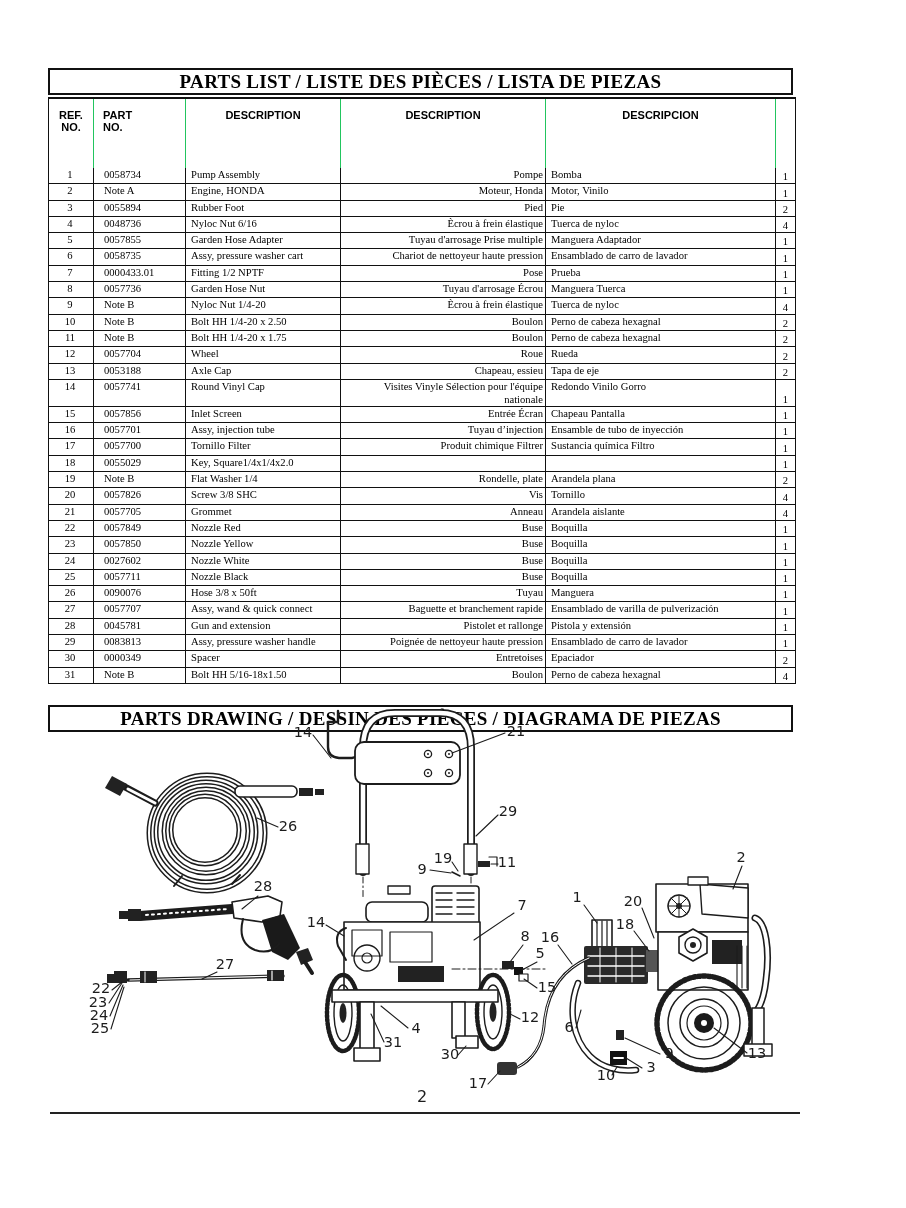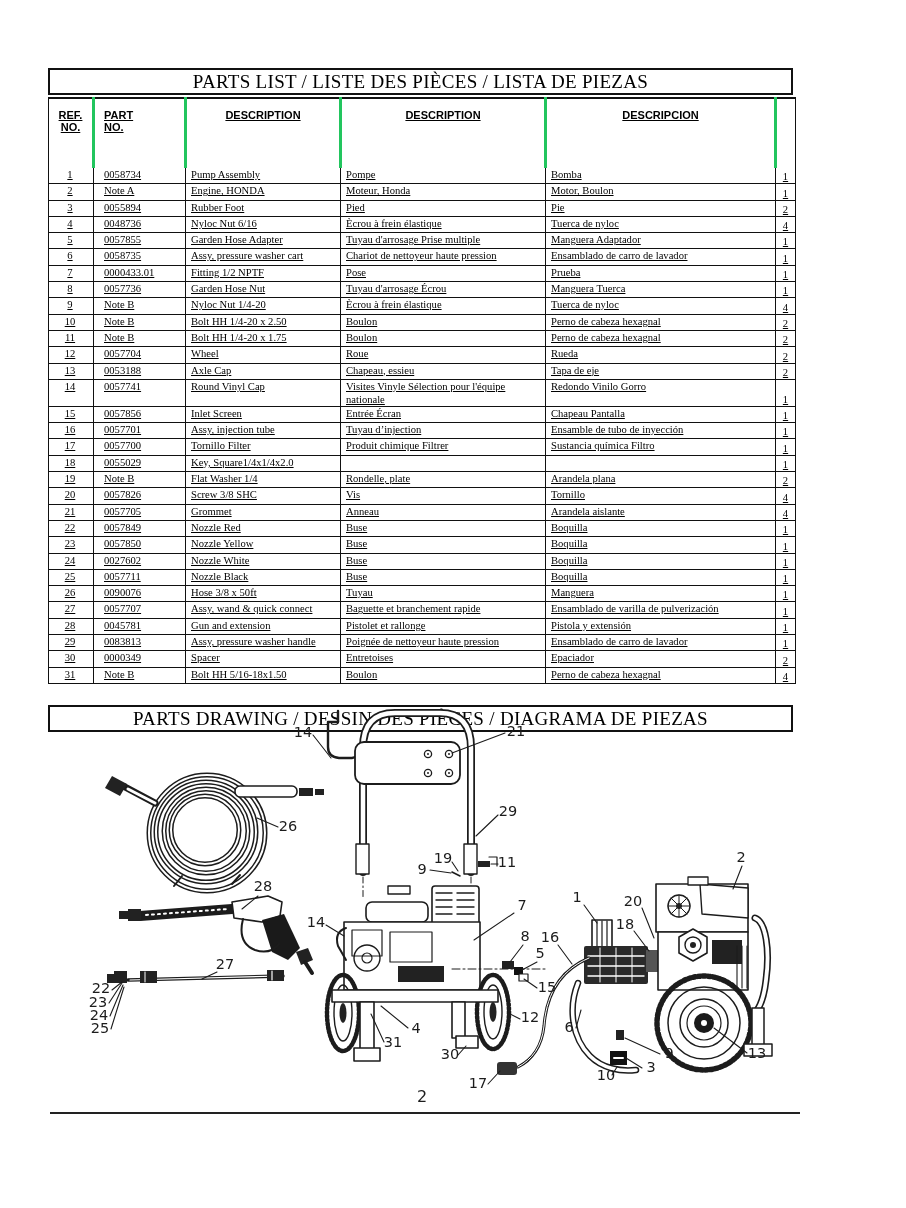--- a/index.html
+++ b/index.html
@@ -1,39 +1,39 @@
 <!DOCTYPE html>
 <html><head>
 <meta charset="utf-8">
 <style>
   html,body{margin:0;padding:0;}
   body{width:906px;height:1208px;background:#ffffff;position:relative;
        font-family:"Liberation Serif", serif;color:#000;}
   .title-box{position:absolute;left:48px;width:745px;height:27px;
        border:2px solid #111;box-sizing:border-box;text-align:center;
-       font-family:"Liberation Serif", serif;font-weight:normal;font-size:19px;
+       font-family:"Liberation Serif", serif;font-weight:bold;font-size:19px;
        line-height:24px;letter-spacing:.3px;background:#fff;}
   #title1{top:68px;}
   #title2{top:705px;}
   #parts-table{position:absolute;left:48px;top:97px;width:747px;
        border-collapse:collapse;table-layout:fixed;
        border-top:2px solid #111;border-left:1.5px solid #111;border-right:1px solid #111;
-       border-bottom:1.5px solid #111;text-decoration:underline;}
+       border-bottom:1.5px solid #111;}
   #parts-table col.c1{width:45px;} #parts-table col.c2{width:92px;}
   #parts-table col.c3{width:155px;} #parts-table col.c4{width:205px;}
   #parts-table col.c5{width:230px;} #parts-table col.c6{width:20px;}
-  #parts-table th{border-left:3px solid #22c55e;vertical-align:top;padding-top:10px;
+  #parts-table th{border-left:1px solid #22c55e;vertical-align:top;padding-top:10px;
        font-family:"Liberation Sans", sans-serif;font-weight:bold;font-size:11px;
        white-space:pre-line;height:58px;text-align:center;}
   #parts-table th:first-child{border-left:none;}
   #parts-table th.al{text-align:left;padding-left:9px;}
   #parts-table td{border-left:1px solid #111;border-bottom:1.3px solid #111;
        font-size:10.6px;line-height:13px;height:15.3px;padding:0 2px 0 5px;
        vertical-align:top;overflow:hidden;white-space:nowrap;}
-  #parts-table td.wrap{white-space:normal;}
+  #parts-table td.wrap{white-space:normal;text-align:right;}
   #parts-table td:first-child{border-left:none;text-align:center;padding-left:0;}
   #parts-table td.qty{text-align:center;padding:0;vertical-align:bottom;}
   #parts-table td.part{padding-left:10px;}
   svg text.callout{font-family:"DejaVu Sans", sans-serif;font-size:14.5px;fill:#1c1c1c;}
   #drawing{position:absolute;left:0;top:0;}
   #page-number{position:absolute;left:412px;top:1087px;width:20px;text-align:center;
        font-family:"DejaVu Sans", sans-serif;font-size:16px;color:#1c1c1c;}
   #bottom-rule{position:absolute;left:50px;top:1112px;width:750px;height:2px;background:#222;}
 </style>
 </head>
@@ -69,21 +69,21 @@
     <td>Pump Assembly</td>
     <td class="wrap">Pompe</td>
     <td>Bomba</td>
     <td class="qty">1</td>
   </tr>
       <tr>
     <td>2</td>
     <td class="part">Note A</td>
     <td>Engine, HONDA</td>
     <td class="wrap">Moteur, Honda</td>
-    <td>Motor, Boulon</td>
+    <td>Motor, Vinilo</td>
     <td class="qty">1</td>
   </tr>
       <tr>
     <td>3</td>
     <td class="part">0055894</td>
     <td>Rubber Foot</td>
     <td class="wrap">Pied</td>
     <td>Pie</td>
     <td class="qty">2</td>
   </tr>

